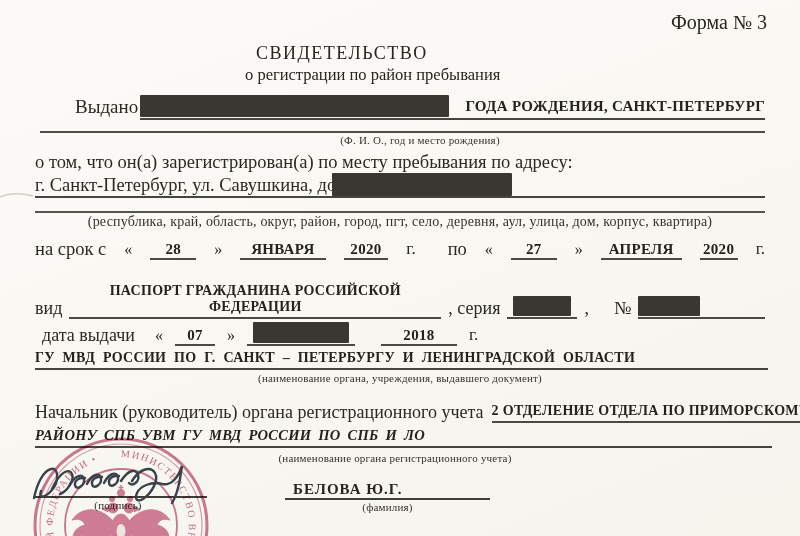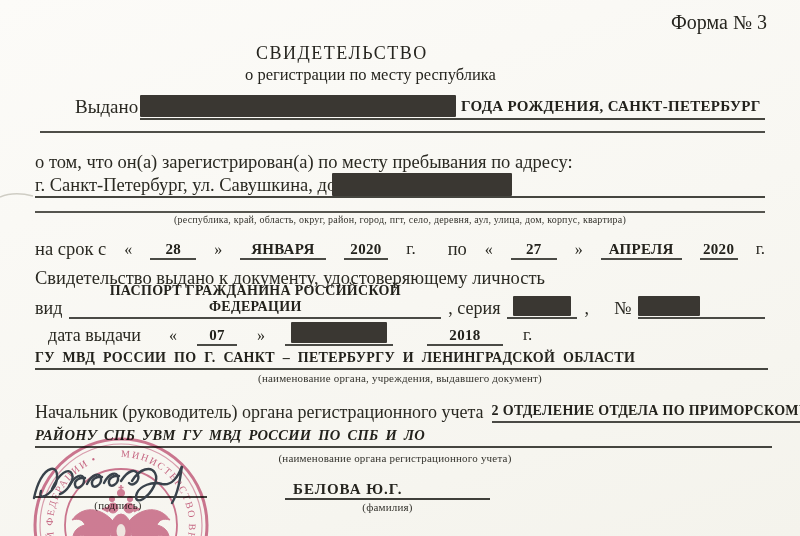--- a/index.html
+++ b/index.html
@@ -23,67 +23,67 @@
   #stamp { mix-blend-mode:multiply; opacity:0.88; }
 </style>
 </head>
 <body>
 
 <div class="page">
 
   <div class="abs" style="top:11px; right:33px; font-size:20px;">Форма № 3</div>
 
   <div class="abs" style="top:43px; left:256px; font-size:18px; letter-spacing:1.5px;">СВИДЕТЕЛЬСТВО</div>
-  <div class="abs" style="top:65px; left:245px; font-size:16.5px;">о регистрации по месту республика</div>
+  <div class="abs" style="top:65px; left:245px; font-size:16.5px;">о регистрации по район пребывания</div>
 
   <div class="abs lbl" style="top:96px; left:75px; font-size:19px;">Выдано</div>
   <div class="abs" style="top:94px; left:140px; right:35px; height:26px; border-bottom:2px solid #45453f; display:flex; align-items:center;">
     <span class="redact" style="width:316px; height:22px;"></span>
-    <span class="fillv" style="padding-left:5px; white-space:nowrap;">ГОДА РОЖДЕНИЯ, САНКТ-ПЕТЕРБУРГ</span>
+    <span class="fillv" style="padding-left:16px; white-space:nowrap;">ГОДА РОЖДЕНИЯ, САНКТ-ПЕТЕРБУРГ</span>
   </div>
   <div class="abs hline" style="top:131px; left:40px; right:35px;"></div>
+  <div class="abs caption" style="top:134px; left:100px; width:640px;">(Ф. И. О., год и место рождения)</div>
 
   <div class="abs lbl" style="top:152px; left:35px;">о том, что он(а) зарегистрирован(а) по месту пребывания по адресу:</div>
 
   <div class="abs lbl" style="top:175px; left:35px; white-space:nowrap;">г. Санкт-Петербург, ул. Савушкина, дом</div>
   <div class="abs redact" style="top:173px; left:332px; width:180px; height:23px;"></div>
   <div class="abs" style="top:196px; left:35px; right:35px; border-bottom:2px solid #45453f;"></div>
   <div class="abs hline" style="top:211px; left:35px; right:35px; border-top-color:#55554f;"></div>
-  <div class="abs caption" style="top:214px; left:35px; right:35px; font-size:10px;">(республика, край, область, округ, район, город, пгт, село, деревня, аул, улица, дом, корпус, квартира)</div>
+  <div class="abs caption" style="top:214px; left:35px; right:35px; font-size:14px;">(республика, край, область, округ, район, город, пгт, село, деревня, аул, улица, дом, корпус, квартира)</div>
 
   <div class="abs flexrow" style="top:236px; left:35px; right:35px; height:24px; gap:18px;">
     <span class="lbl">на срок с</span>
     <span class="q">«</span>
     <span class="blank fillv" style="width:46px;">28</span>
     <span class="q">»</span>
     <span class="blank fillv" style="flex:1.9;">ЯНВАРЯ</span>
     <span class="blank fillv" style="flex:1;">2020</span>
     <span class="yearg">г.</span>
     <span class="lbl" style="margin-left:14px;margin-top:18px;">по</span>
     <span class="q">«</span>
     <span class="blank fillv" style="width:46px;">27</span>
     <span class="q">»</span>
     <span class="blank fillv" style="flex:1.8;">АПРЕЛЯ</span>
     <span class="blank fillv" style="flex:0.85;">2020</span>
     <span class="yearg">г.</span>
   </div>
 
-  <div class="abs lbl" style="top:268px; left:35px;">Свидетельство выдано к документу, удостоверяющему личность</div>
 
   <div class="abs flexrow" style="top:294px; left:35px; right:35px; height:25px; gap:7px;">
     <span class="small-lbl">вид</span>
     <span class="blank fillv" style="width:372px; font-size:14px; padding-bottom:2px;">ПАСПОРТ ГРАЖДАНИНА РОССИЙСКОЙ ФЕДЕРАЦИИ</span>
     <span class="small-lbl" style="white-space:nowrap;">, серия</span>
     <span class="blank" style="width:70px; padding-bottom:1px;"><span class="redact" style="width:58px; height:20px;"></span></span>
     <span class="small-lbl">,</span>
     <span class="small-lbl" style="margin-left:18px;">№</span>
     <span class="blank" style="flex:1; text-align:left; padding-bottom:1px;"><span class="redact" style="width:62px; height:20px;"></span></span>
   </div>
 
-  <div class="abs flexrow" style="top:321px; left:48px; height:25px; gap:20px;">
+  <div class="abs flexrow" style="top:321px; left:42px; height:25px; gap:12px;">
     <span class="small-lbl">дата выдачи</span>
     <span class="q" style="margin-left:8px;">«</span>
     <span class="blank fillv" style="width:40px;">07</span>
     <span class="q">»</span>
     <span class="blank" style="width:108px; padding-bottom:1px;"><span class="redact" style="width:96px; height:21px;"></span></span>
     <span class="blank fillv" style="width:76px; margin-left:14px;">2018</span>
     <span class="yearg">г.</span>
   </div>
 
   <div class="abs" style="top:348px; left:35px; right:32px; border-bottom:2px solid #45453f; padding-bottom:2px;">

